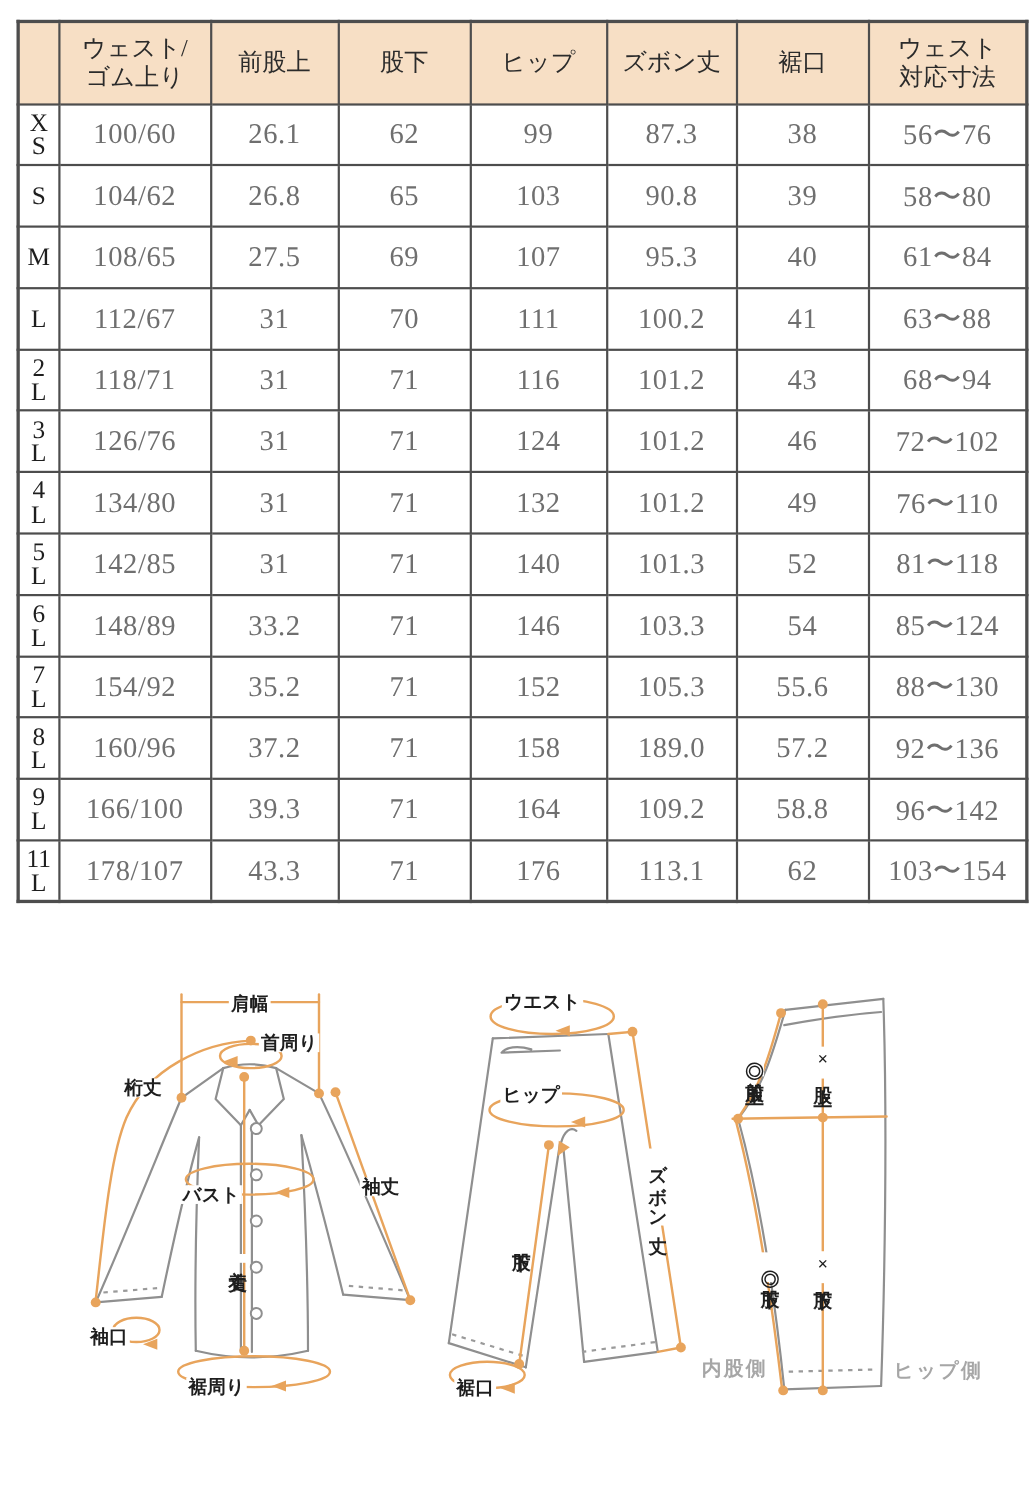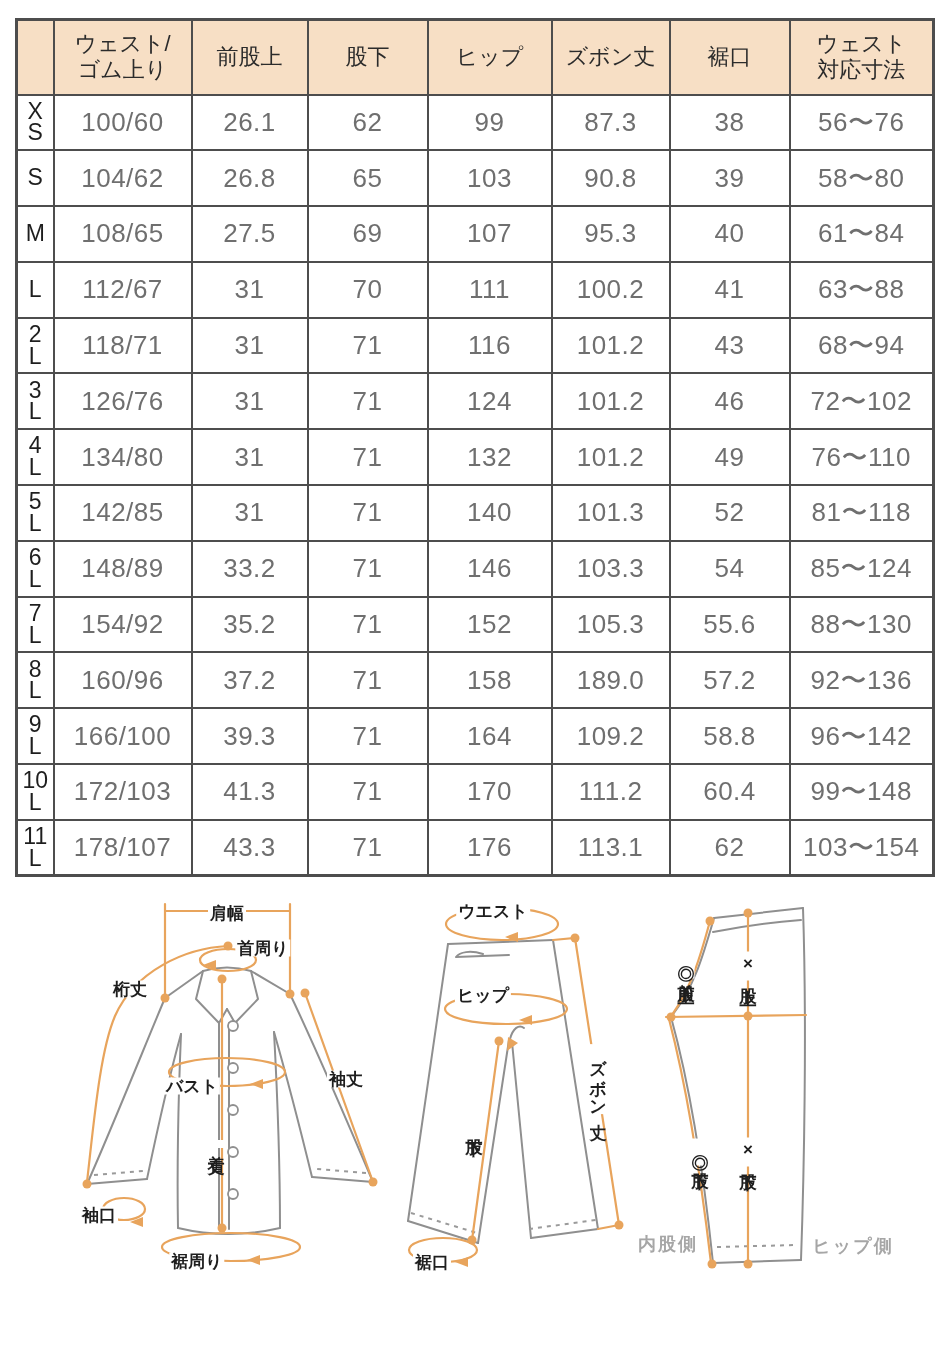--- a/index.html
+++ b/index.html
@@ -7,21 +7,21 @@
     --border:#4d4d4d;
     --value:#6f6f6f;
     --label:#1e1e1e;
     --accent:#e8a45c;
     --outline:#8f8f8f;
     --muted:#a6a6a6;
   }
   html,body{margin:0;padding:0;background:#fff;}
   .page{
     position:relative;width:940px;height:1312px;background:#fff;overflow:hidden;
-    font-family:Liberation Sans, sans-serif;
+    font-family:Liberation Serif, serif;
   }
   
   table.size-table{
     position:absolute;left:15px;top:18px;width:917px;
     border-collapse:collapse;table-layout:fixed;
     border:3px solid var(--border);
   }
   .size-table th,.size-table td{
     border:2px solid var(--border);
     text-align:center;vertical-align:middle;
@@ -218,31 +218,20 @@
 L</th>
           <td>166/100</td>
           <td>39.3</td>
           <td>71</td>
           <td>164</td>
           <td>109.2</td>
           <td>58.8</td>
           <td>96〜142</td>
         </tr>
         <tr>
-          <th>10
-L</th>
-          <td>172/103</td>
-          <td>41.3</td>
-          <td>71</td>
-          <td>170</td>
-          <td>111.2</td>
-          <td>60.4</td>
-          <td>99〜148</td>
-        </tr>
-        <tr>
           <th>11
 L</th>
           <td>178/107</td>
           <td>43.3</td>
           <td>71</td>
           <td>176</td>
           <td>113.1</td>
           <td>62</td>
           <td>103〜154</td>
         </tr>

